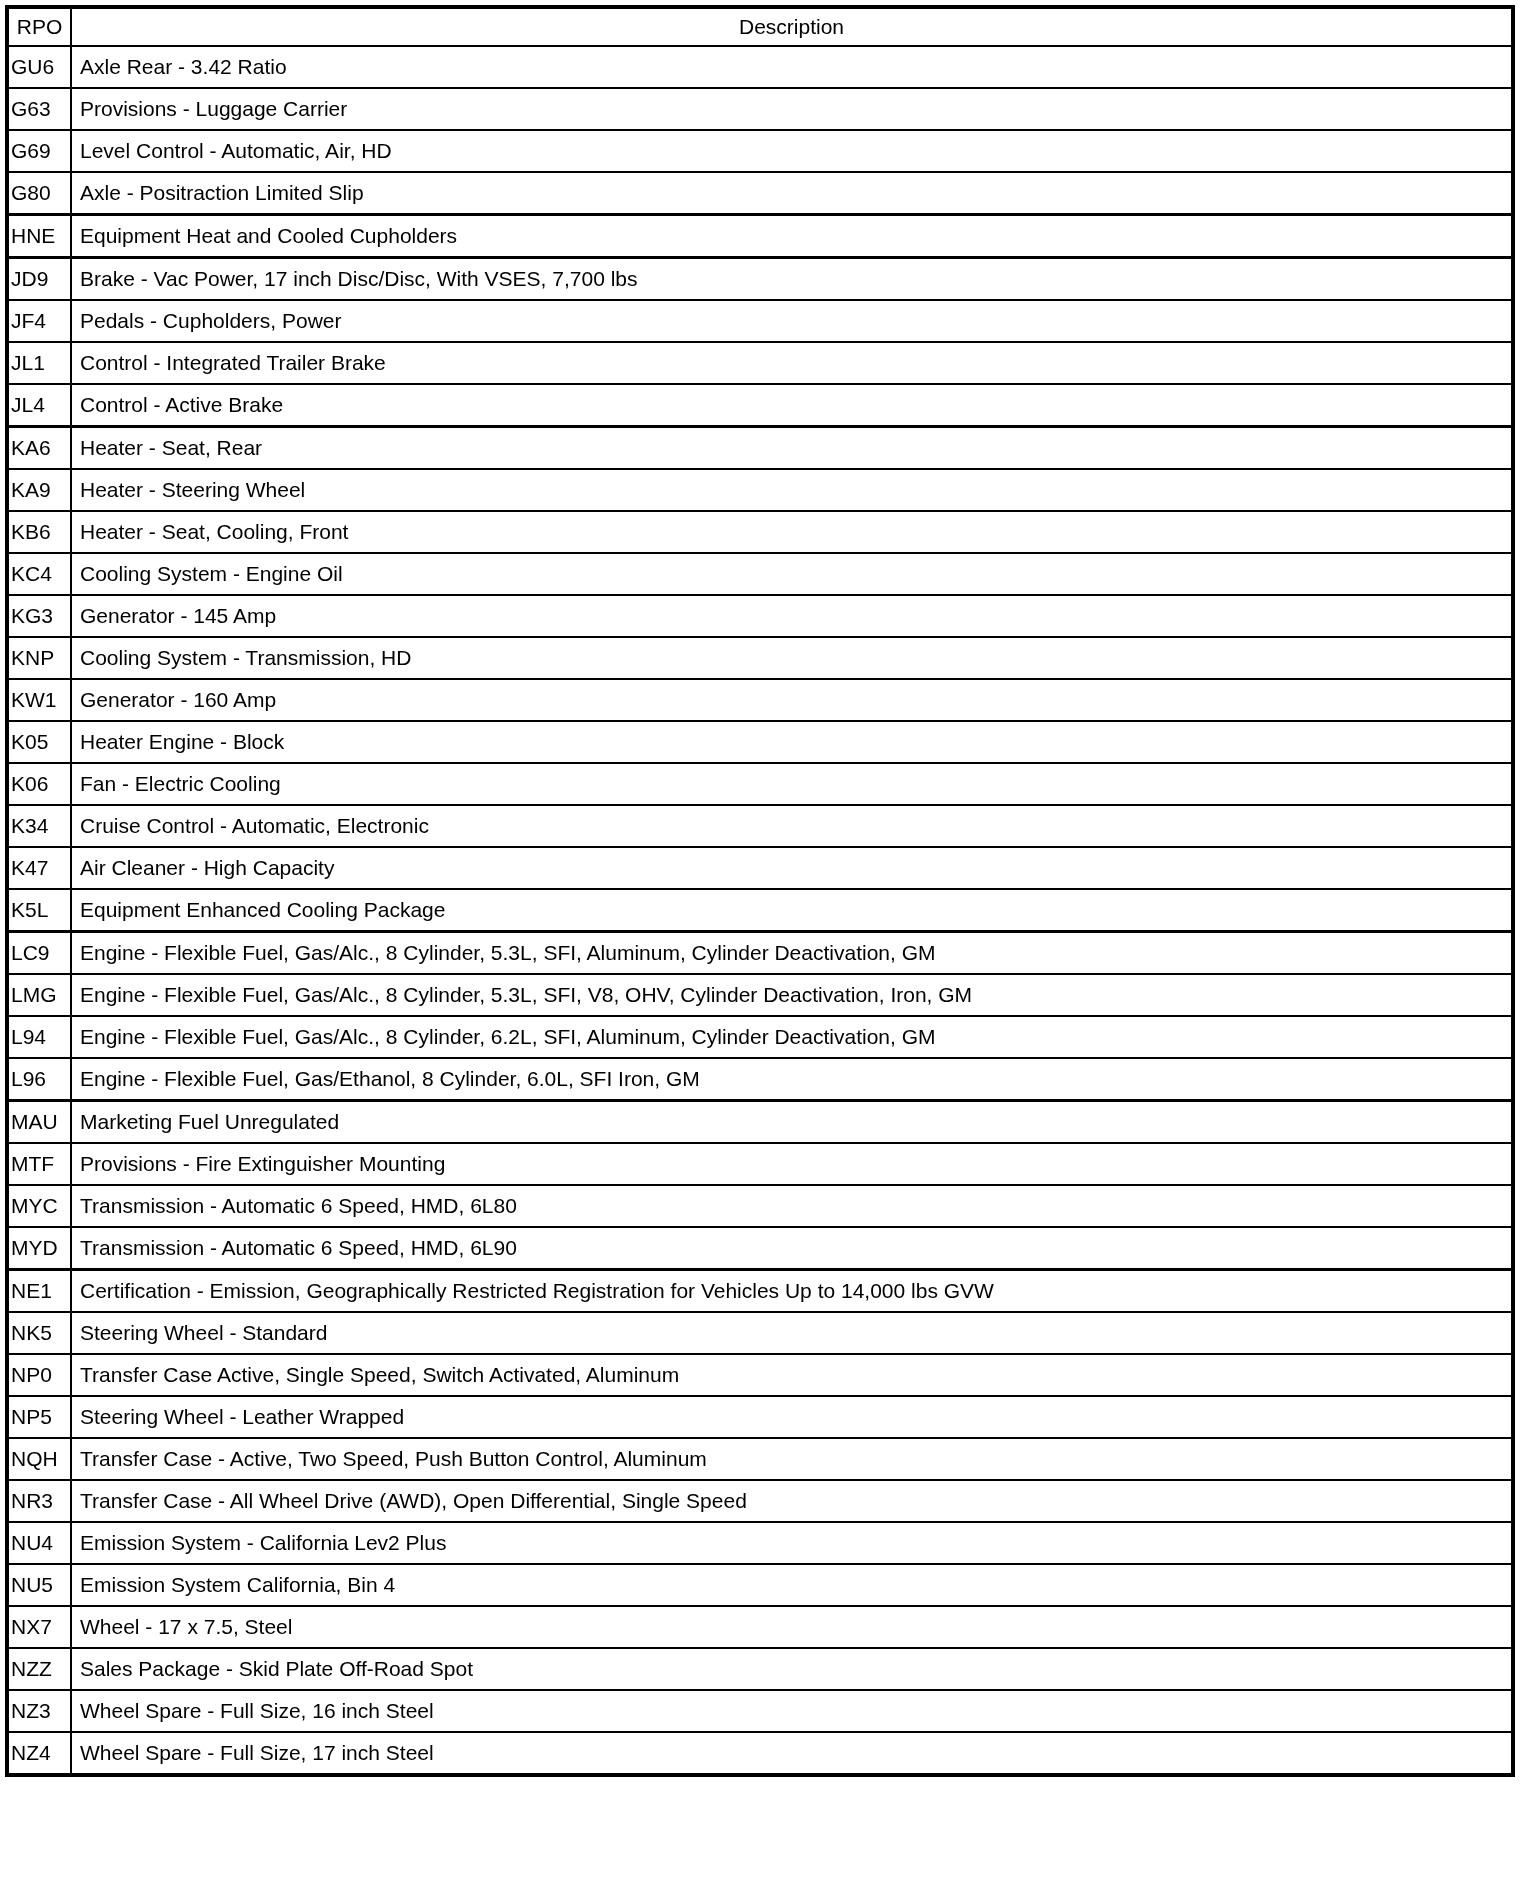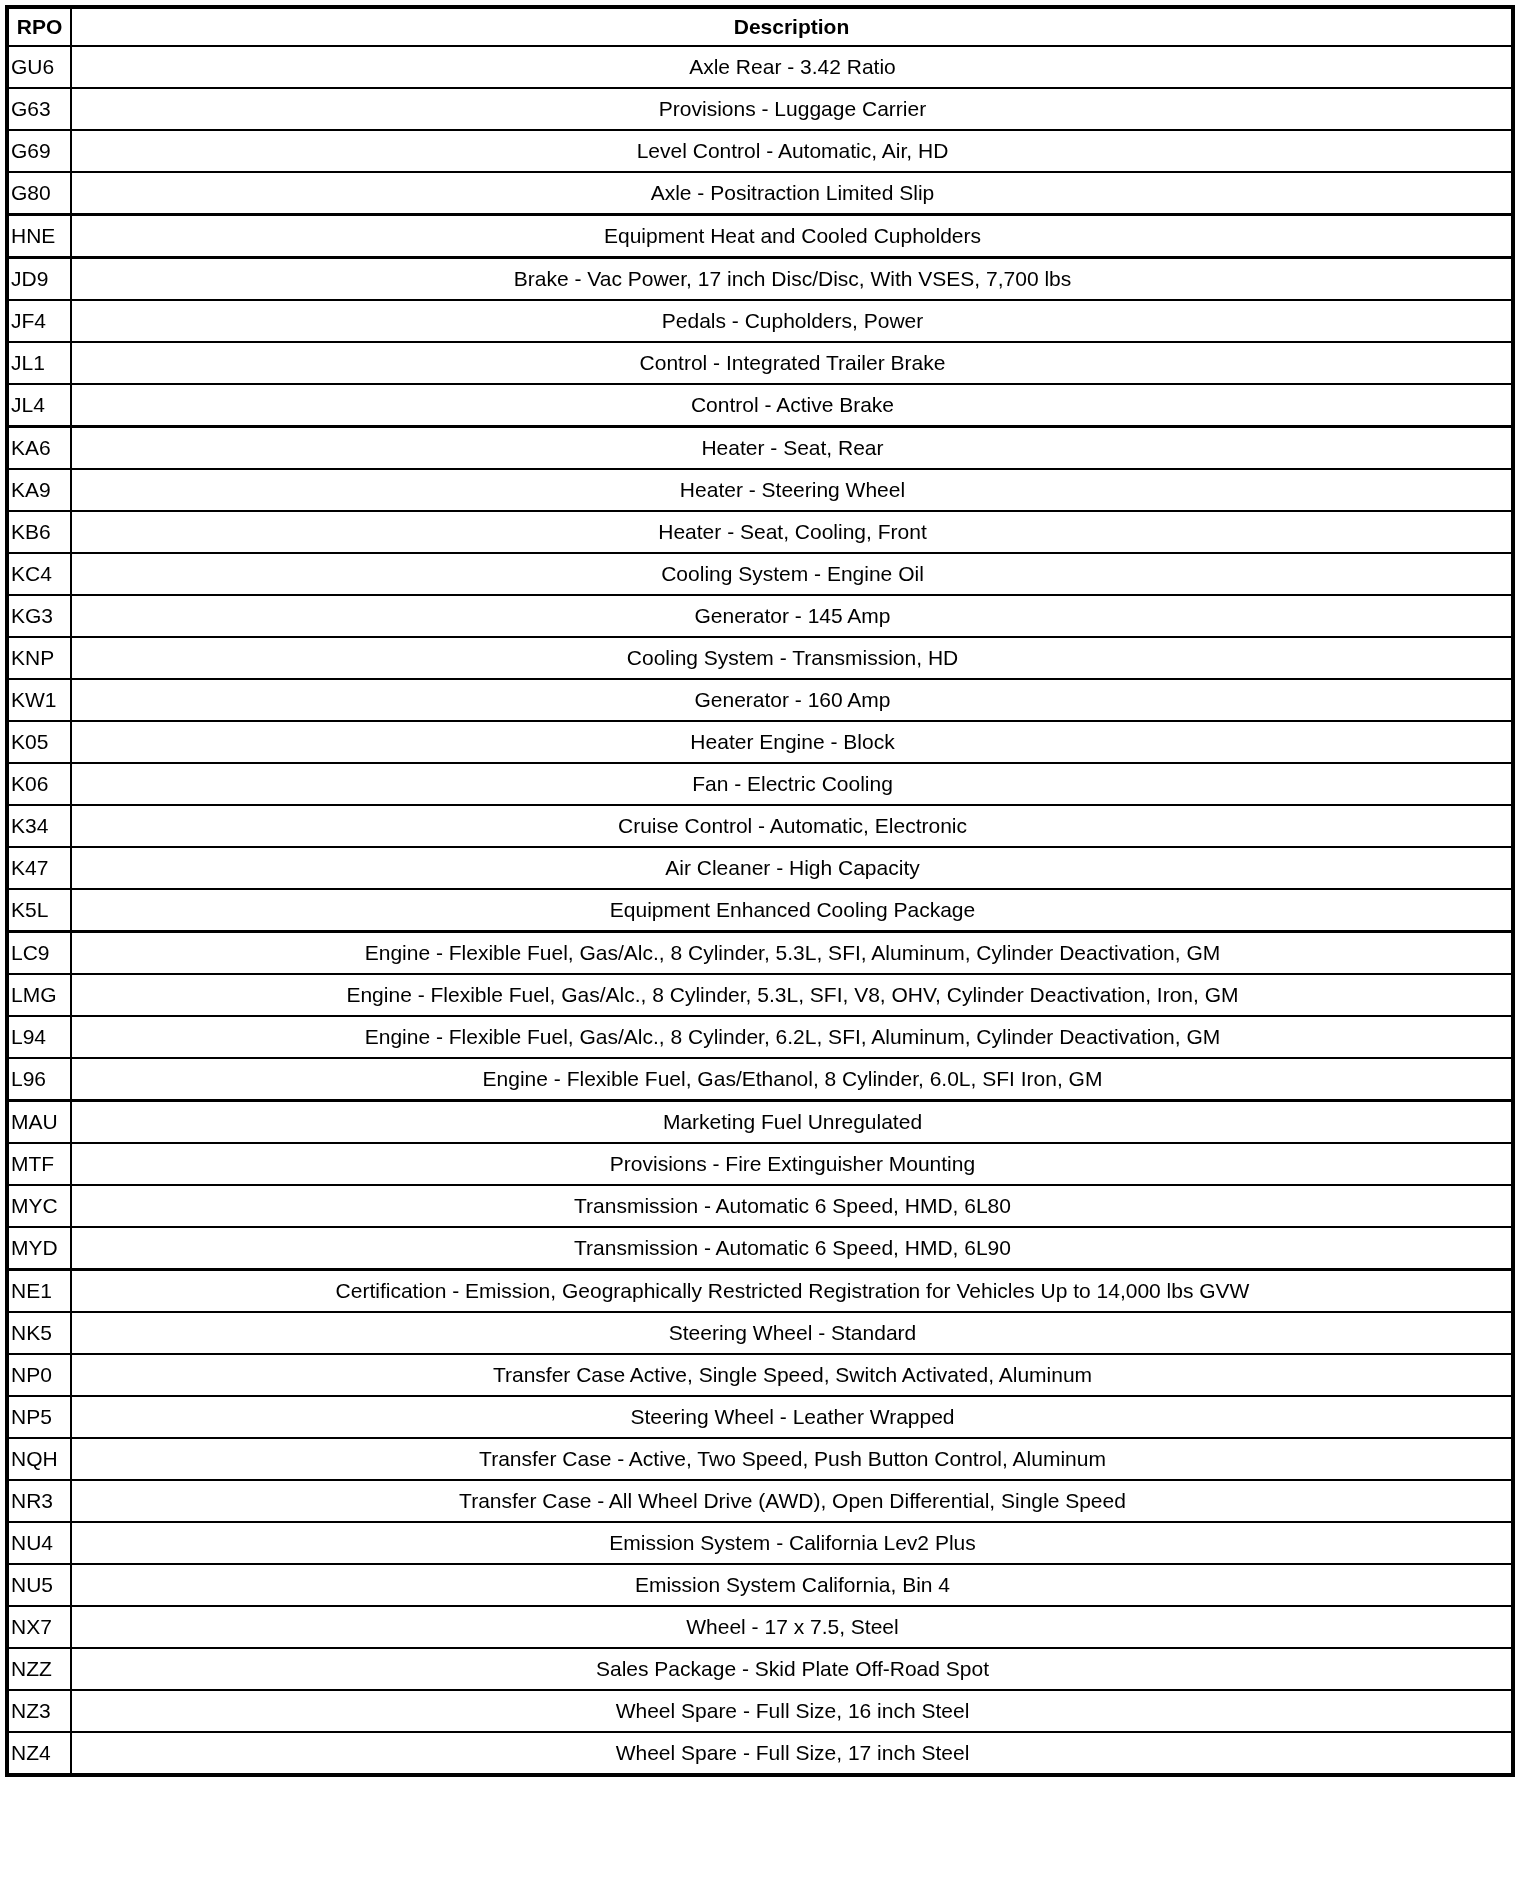--- a/index.html
+++ b/index.html
@@ -27,30 +27,30 @@
   th, td {
     border: 2px solid #000000;
     font-size: 21px;
     line-height: 1.1;
     height: 40px;
     padding: 0 6px;
     overflow: hidden;
     white-space: nowrap;
   }
   th {
-    font-weight: bold;
+    font-weight: normal;
     text-align: center;
     height: 36px;
   }
   td.code-cell {
     text-align: left;
     padding: 0 2px;
   }
   td.desc-cell {
-    text-align: center;
+    text-align: left;
     padding-left: 8px;
   }
   tr.group-start th,
   tr.group-start td {
     border-top-width: 3px;
   }
 </style>
 </head>
 <body>
 

